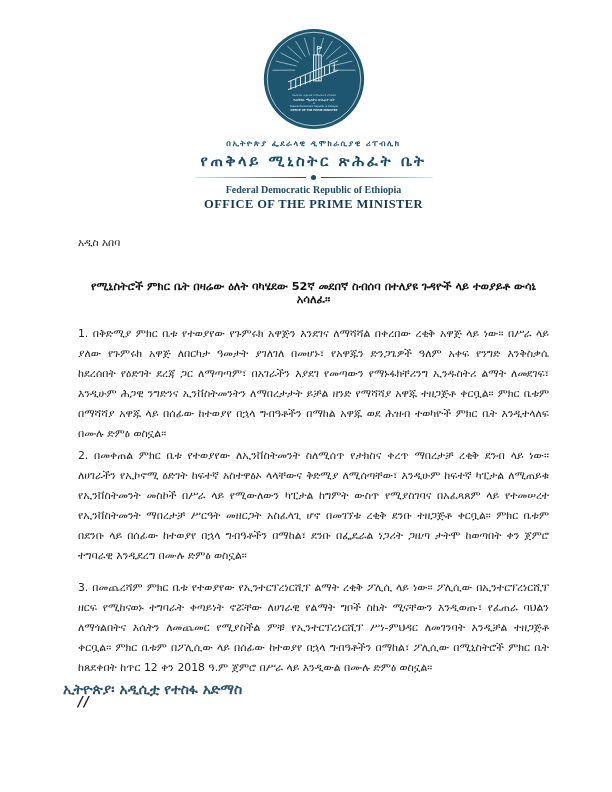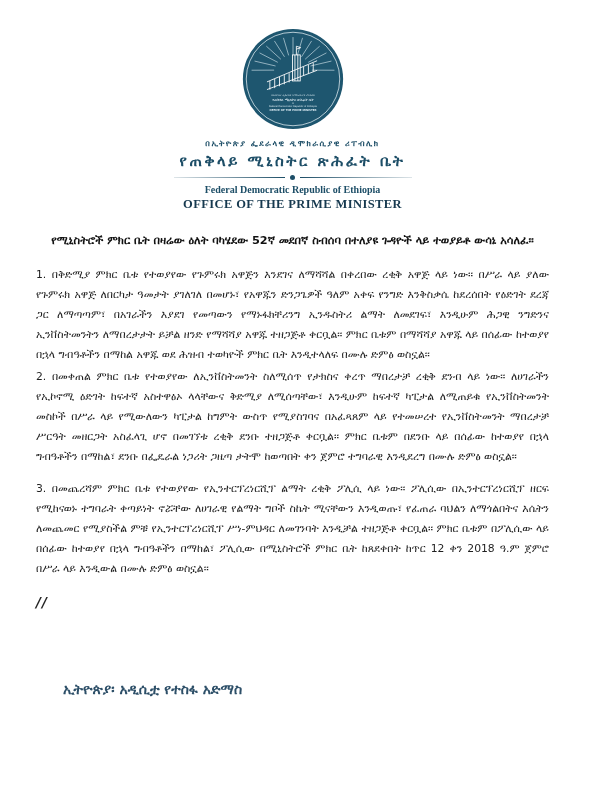--- a/index.html
+++ b/index.html
@@ -1,38 +1,38 @@
 <!DOCTYPE html>
 <html><head>
 <meta charset="utf-8">
 <style>
   html,body{margin:0;padding:0;background:#ffffff;}
   .page{
     width:612px;height:792px;box-sizing:border-box;
     margin:0 auto;background:#ffffff;position:relative;overflow:hidden;
-    padding:26px 63px 0 36px;
+    padding:26px 63px 0 78px;
     font-family:"DejaVu Sans","Liberation Sans",sans-serif;
     color:#1f1f1f;
   }
   
   .header{text-align:center;}
   .seal{width:106px;height:106px;display:block;margin:0 auto;}
   .hdr-am-small{font-size:8px;color:#1d4e67;margin-top:7px;letter-spacing:1.5px;font-weight:600;}
   .hdr-am-large{font-size:15px;color:#1d4e67;font-weight:bold;margin-top:3px;letter-spacing:2.5px;}
   .hdr-divider{display:flex;align-items:center;width:238px;margin:5px auto 4px auto;}
   .hdr-divider .line{flex:1;height:1px;background:linear-gradient(to right,rgba(29,78,103,.15),#1d4e67);}
   .hdr-divider .line.rev{background:linear-gradient(to left,rgba(29,78,103,.15),#1d4e67);}
   .hdr-divider .dot{width:5px;height:5px;border-radius:50%;background:#1d4e67;margin:0 5px;}
   .hdr-en-small{font-family:"Liberation Serif","DejaVu Serif",serif;font-size:10px;font-weight:bold;color:#1d4e67;}
   .hdr-en-large{font-family:"Liberation Serif","DejaVu Serif",serif;font-size:12.5px;font-weight:bold;color:#16394f;letter-spacing:.4px;margin-top:2px;}
   
   .dateline{margin-top:22px;font-size:10.5px;line-height:17px;color:#1c1c1c;}
   
   .doc-title{margin-top:12px;text-align:center;font-weight:bold;font-size:12px;color:#111;}
-  .doc-subtitle{margin-top:3px;text-align:center;font-weight:bold;font-size:11.3px;color:#111;}
+  .doc-subtitle{margin-top:29px;text-align:center;font-weight:bold;font-size:11.3px;color:#111;}
   
   .body-text p{font-size:10.8px;line-height:20px;text-align:justify;margin:18px 0 0 0;color:#1f1f1f;}
   .body-text p.p2{margin-top:2px;}
   .body-text p.p3{margin-top:12px;}
   .end-mark{margin-top:15px;font-size:13.5px;font-weight:bold;font-style:italic;color:#222;letter-spacing:1px;}
   
   .footer{position:absolute;left:63px;right:40px;top:681px;display:flex;justify-content:space-between;align-items:baseline;}
   .footer-left{font-size:14px;color:#2d4f68;font-weight:600;}
   .footer-right{font-family:"Liberation Serif","DejaVu Serif",serif;font-size:12.5px;color:#41708c;}
 </style>
@@ -91,20 +91,21 @@
     <div class="hdr-divider">
       <span class="line"></span>
       <span class="dot"></span>
       <span class="line rev"></span>
     </div>
     <div class="hdr-en-small">Federal Democratic Republic of Ethiopia</div>
     <div class="hdr-en-large">OFFICE OF THE PRIME MINISTER</div>
   </div>
 
   <div class="dateline">
+    <div>አዲስ አበባ</div>
   </div>
 
   <div class="doc-subtitle">የሚኒስትሮች ምክር ቤት በዛሬው ዕለት ባካሄደው 52ኛ መደበኛ ስብሰባ በተለያዩ ጉዳዮች ላይ ተወያይቶ ውሳኔ አሳለፈ።</div>
 
   <div class="body-text">
     <p class="p1">1. በቅድሚያ ምክር ቤቱ የተወያየው የጉምሩክ አዋጅን እንደገና ለማሻሻል በቀረበው ረቂቅ አዋጅ ላይ ነው። በሥራ ላይ ያለው የጉምሩክ አዋጅ ለበርካታ ዓመታት ያገለገለ በመሆኑ፣ የአዋጁን ድንጋጌዎች ዓለም አቀፍ የንግድ እንቅስቃሴ ከደረሰበት የዕድገት ደረጃ ጋር ለማጣጣም፣ በአገራችን እያደገ የመጣውን የማኑፋክቸሪንግ ኢንዱስትሪ ልማት ለመደገፍ፣ እንዲሁም ሕጋዊ ንግድንና ኢንቨስትመንትን ለማበረታታት ይቻል ዘንድ የማሻሻያ አዋጁ ተዘጋጅቶ ቀርቧል። ምክር ቤቱም በማሻሻያ አዋጁ ላይ በሰፊው ከተወያየ በኋላ ግብዓቶችን በማከል አዋጁ ወደ ሕዝብ ተወካዮች ምክር ቤት እንዲተላለፍ በሙሉ ድምፅ ወስኗል።</p>
     <p class="p2">2. በመቀጠል ምክር ቤቱ የተወያየው ለኢንቨስትመንት ስለሚሰጥ የታክስና ቀረጥ ማበረታቻ ረቂቅ ደንብ ላይ ነው። ለሀገራችን የኢኮኖሚ ዕድገት ከፍተኛ አስተዋፅኦ ላላቸውና ቅድሚያ ለሚሰጣቸው፣ እንዲሁም ከፍተኛ ካፒታል ለሚጠይቁ የኢንቨስትመንት መስኮች በሥራ ላይ የሚውለውን ካፒታል ከግምት ውስጥ የሚያስገባና በአፈጻጸም ላይ የተመሠረተ የኢንቨስትመንት ማበረታቻ ሥርዓት መዘርጋት አስፈላጊ ሆኖ በመገኘቱ ረቂቅ ደንቡ ተዘጋጅቶ ቀርቧል። ምክር ቤቱም በደንቡ ላይ በሰፊው ከተወያየ በኋላ ግብዓቶችን በማከል፣ ደንቡ በፌዴራል ነጋሪት ጋዜጣ ታትሞ ከወጣበት ቀን ጀምሮ ተግባራዊ እንዲደረግ በሙሉ ድምፅ ወስኗል።</p>
     <p class="p3">3. በመጨረሻም ምክር ቤቱ የተወያየው የኢንተርፕረነርሺፕ ልማት ረቂቅ ፖሊሲ ላይ ነው። ፖሊሲው በኢንተርፕረነርሺፕ ዘርፍ የሚከናወኑ ተግባራት ቀጣይነት ኖሯቸው ለሀገራዊ የልማት ግቦች ስኬት ሚናቸውን እንዲወጡ፣ የፈጠራ ባህልን ለማጎልበትና እሴትን ለመጨመር የሚያስችል ምቹ የኢንተርፕረነርሺፕ ሥነ-ምህዳር ለመገንባት እንዲቻል ተዘጋጅቶ ቀርቧል። ምክር ቤቱም በፖሊሲው ላይ በሰፊው ከተወያየ በኋላ ግብዓቶችን በማከል፣ ፖሊሲው በሚኒስትሮች ምክር ቤት ከጸደቀበት ከጥር 12 ቀን 2018 ዓ.ም ጀምሮ በሥራ ላይ እንዲውል በሙሉ ድምፅ ወስኗል።</p>
   </div>
 

